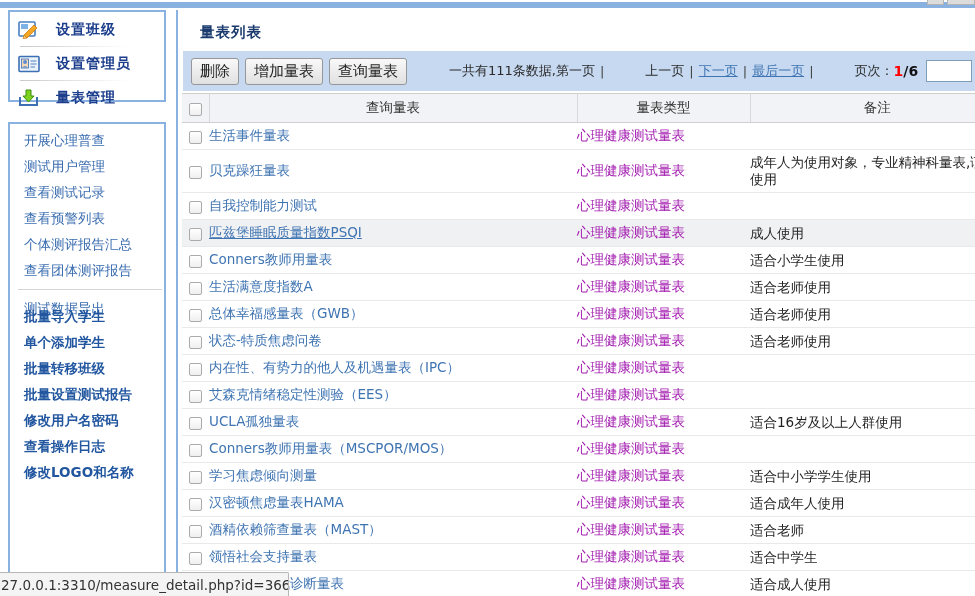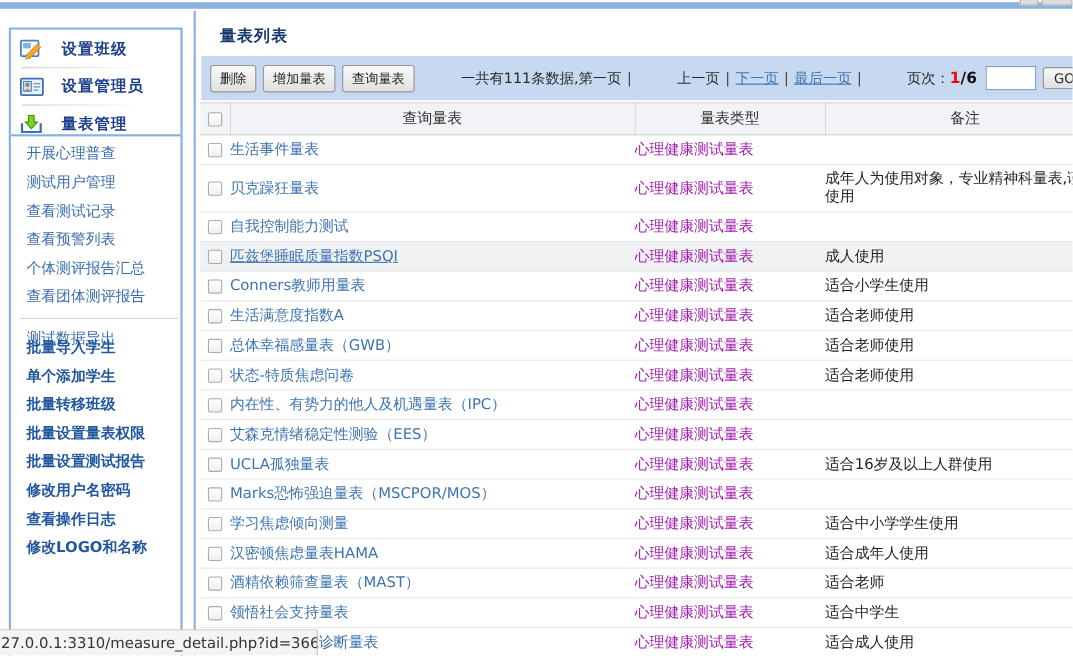--- a/index.html
+++ b/index.html
@@ -10,39 +10,39 @@
     -webkit-font-smoothing:antialiased;
   }
   
   .topbar{position:absolute;top:2px;left:0;right:0;height:6px;background:var(--accent,#8ab2e0);}
   .top-stub{position:absolute;top:0;height:4px;background:#dcdcdc;border:1px solid #b5b5b5;border-top:none;}
   .stub1{left:927px;width:15px;}
   .stub2{left:947px;width:26px;}
 
   
   .side-box{position:absolute;left:8px;width:158px;border:2px solid var(--accent,#8ab2e0);background:#fff;box-sizing:border-box;}
-  .side-primary{top:25px;height:106px;padding-top:1px;}
+  .side-primary{top:10px;height:92px;padding-top:1px;}
   .p-item{display:flex;align-items:center;height:33px;cursor:pointer;}
   .p-item .icon{width:22px;height:20px;margin-left:8px;flex:0 0 22px;}
   .p-item .p-label{margin-left:16px;font-size:14px;font-weight:bold;color:var(--primary-text,#1c3e8c);letter-spacing:1px;}
   .p-sep{height:1px;margin:0 36px 0 10px;background:linear-gradient(90deg,#c9c9c9,rgba(220,220,220,0));}
   .side-menu{top:122px;height:478px;padding:3px 0 0 14px;box-sizing:border-box;}
   .menu-item{line-height:26px;font-size:13.5px;color:var(--menu-link,#3a6db0);cursor:pointer;white-space:nowrap;}
   .menu-item.bold{font-weight:bold;color:var(--menu-bold,#2257a0);}
   .menu-item.squeezed{height:8px;overflow:visible;}
   .menu-divider{height:1px;background:#d4d4d4;margin:6px 2px 5px -6px;}
 
   
   .main{position:absolute;left:176px;top:10px;width:828px;height:586px;border-left:2px solid var(--accent,#8ab2e0);background:#fff;box-sizing:border-box;}
   .page-title{margin:13px 0 9px 22px;font-size:14.5px;font-weight:bold;color:var(--title-text,#1a3a6d);letter-spacing:1px;}
   .toolbar{margin-left:5px;width:821px;height:40px;background:var(--toolbar-bg,#c6d9f1);display:flex;align-items:center;padding:0 34px 0 8px;box-sizing:border-box;}
   .btn{
     background:linear-gradient(#f9f9f9,#e0e0e0);
     border:1px solid #979797;border-radius:3px;
-    font-size:12px;color:#222;padding:3px 8px;margin-right:6px;
+    font-size:15px;color:#222;padding:3px 8px;margin-right:6px;
     font-family:inherit;cursor:pointer;white-space:nowrap;
   }
   .pagination{margin-left:auto;display:flex;align-items:center;font-size:13px;color:#2b2b2b;white-space:nowrap;}
   .pagination .sep{margin:0 5px;color:#444;}
   .pg-link{color:var(--link,#3f74b2);text-decoration:underline;cursor:pointer;}
   .pg-plain{color:#2b2b2b;margin-left:36px;}
   .pg-cur{color:var(--red,#ff0000);font-weight:bold;font-size:14px;}
   .pg-total{color:#111;font-weight:bold;font-size:14px;}
   .pg-input{width:40px;height:18px;border:1px solid #7f9db9;margin:0 6px 0 8px;font-size:13px;padding:1px 2px;}
   .go-btn{padding:2px 9px;margin-right:0;font-size:12px;}
@@ -130,21 +130,20 @@
     <div class="menu-item">测试用户管理</div>
     <div class="menu-item">查看测试记录</div>
     <div class="menu-item">查看预警列表</div>
     <div class="menu-item">个体测评报告汇总</div>
     <div class="menu-item">查看团体测评报告</div>
     <div class="menu-divider"></div>
     <div class="menu-item squeezed">测试数据导出</div>
     <div class="menu-item bold">批量导入学生</div>
     <div class="menu-item bold">单个添加学生</div>
     <div class="menu-item bold">批量转移班级</div>
-    <div class="menu-item bold">批量设置量表权限</div>
     <div class="menu-item bold">批量设置测试报告</div>
     <div class="menu-item bold">修改用户名密码</div>
     <div class="menu-item bold">查看操作日志</div>
     <div class="menu-item bold">修改LOGO和名称</div>
   </div>
 
 <div class="main">
   <div class="page-title">量表列表</div>
 
   <div class="toolbar">
@@ -246,21 +245,21 @@
           <td class="remark-cell"></td>
         </tr>
         <tr>
           <td class="cb"><input type="checkbox" style=""></td>
           <td class="title-cell"><a class="scale-link">UCLA孤独量表</a></td>
           <td class="type-cell">心理健康测试量表</td>
           <td class="remark-cell">适合16岁及以上人群使用</td>
         </tr>
         <tr>
           <td class="cb"><input type="checkbox" style=""></td>
-          <td class="title-cell"><a class="scale-link">Marks恐怖强迫量表（MSCPOR/MOS）</a></td>
+          <td class="title-cell"><a class="scale-link">Conners教师用量表（MSCPOR/MOS）</a></td>
           <td class="type-cell">心理健康测试量表</td>
           <td class="remark-cell"></td>
         </tr>
         <tr>
           <td class="cb"><input type="checkbox" style=""></td>
           <td class="title-cell"><a class="scale-link">学习焦虑倾向测量</a></td>
           <td class="type-cell">心理健康测试量表</td>
           <td class="remark-cell">适合中小学学生使用</td>
         </tr>
         <tr>

